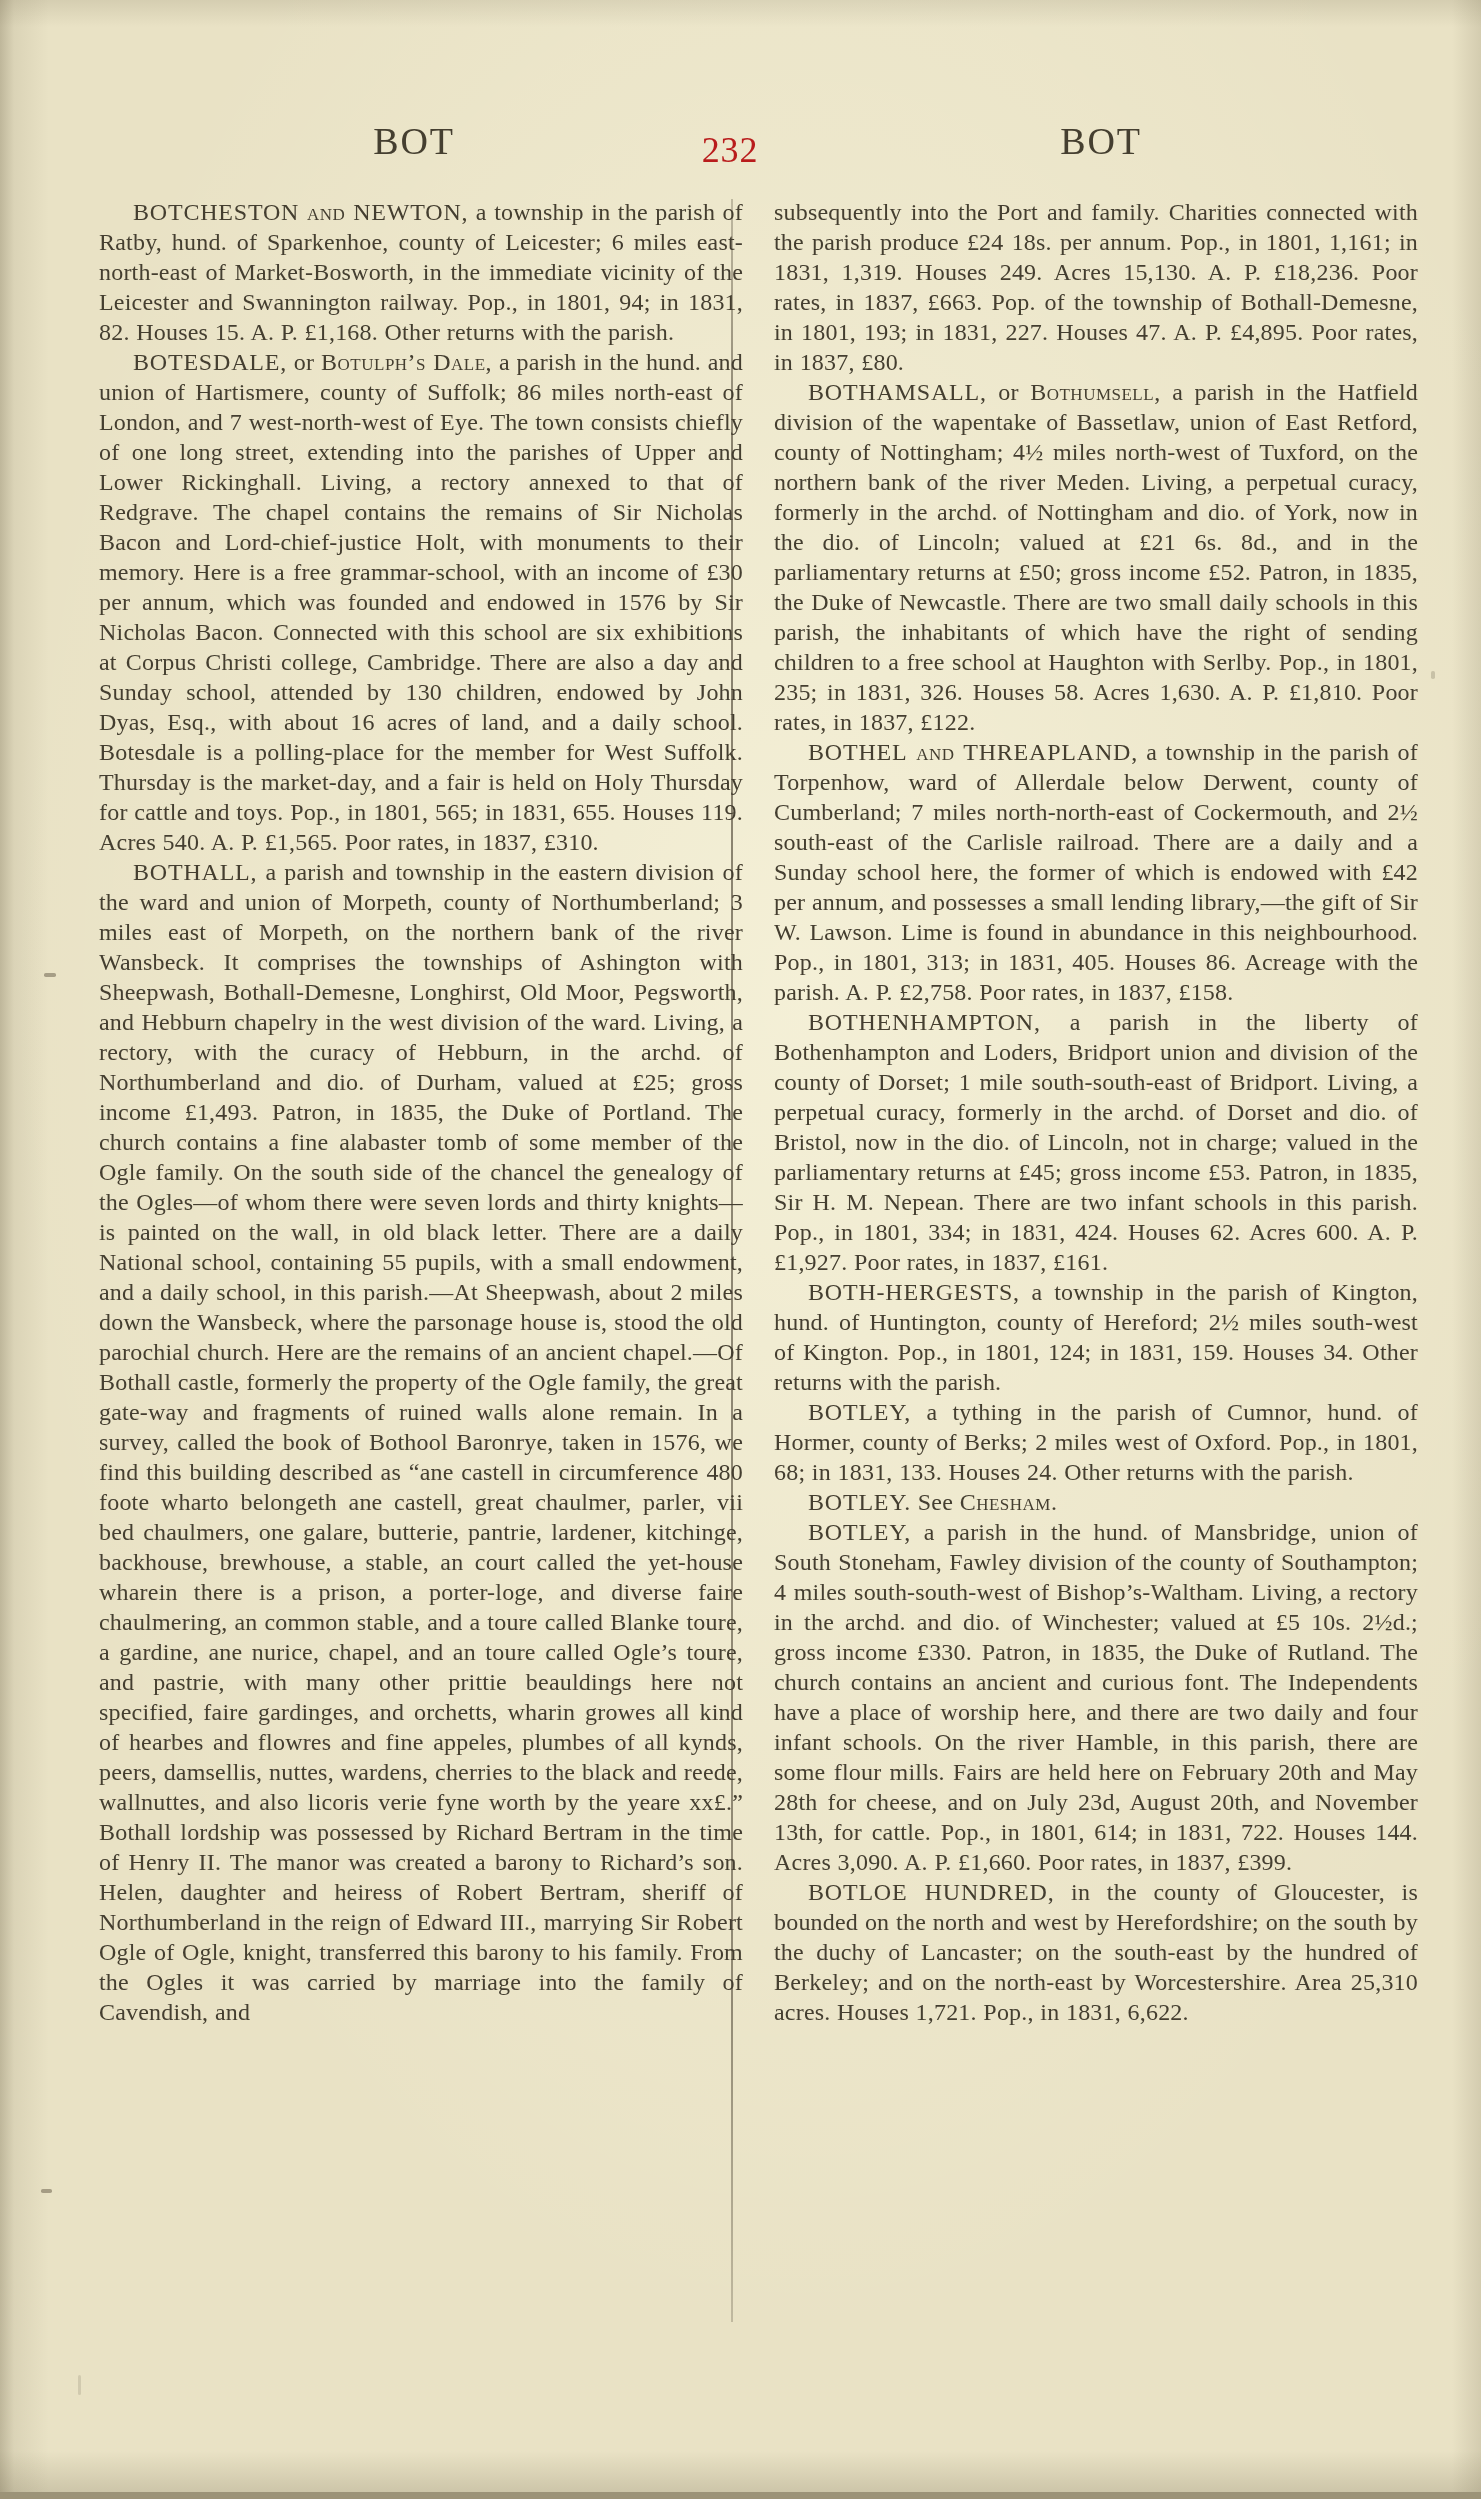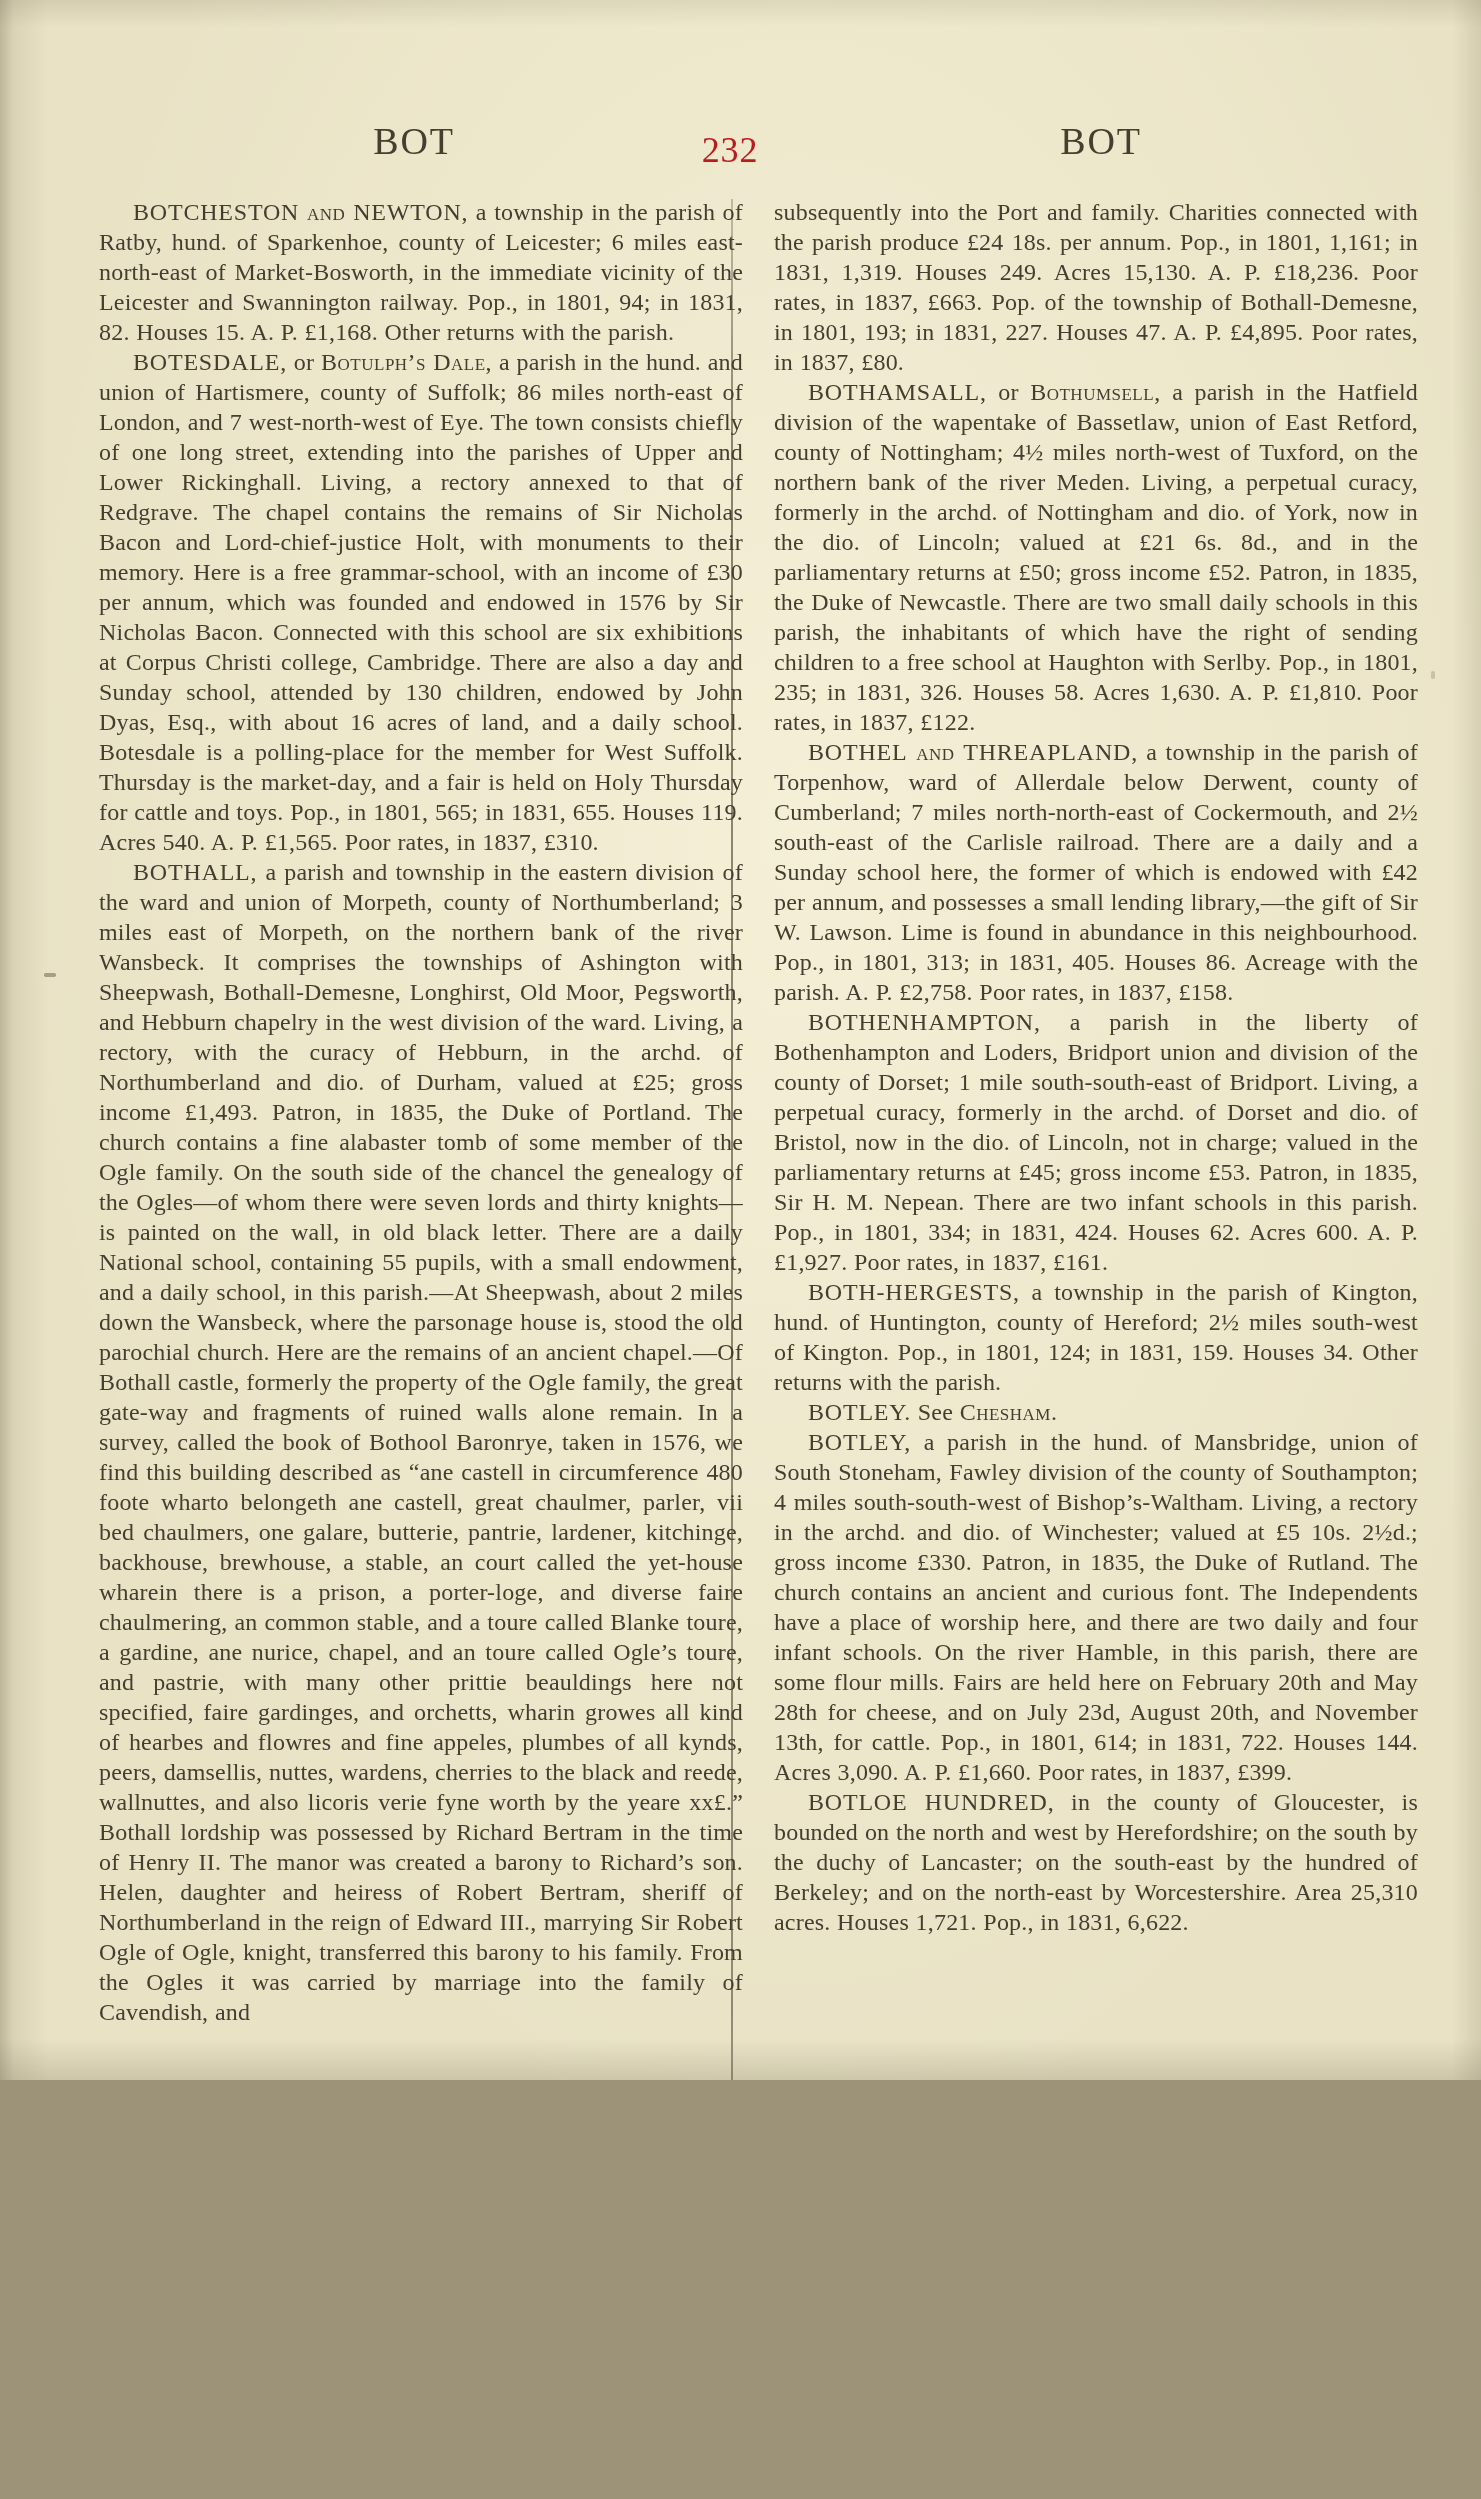--- a/index.html
+++ b/index.html
@@ -1,17 +1,17 @@
 <!DOCTYPE html>
 <html style="font-size:14px"><head>
 <meta charset="utf-8">
 <style>
   html,body{margin:0;padding:0;}
   body{width:1482px;height:2500px;background:#9c9378;font-family:"Liberation Serif","DejaVu Serif",serif;}
-  .page{position:relative;width:1482px;height:2080px;overflow:hidden;background:#e9e2c5;}
+  .page{position:relative;width:1482px;height:2492px;overflow:hidden;background:#e9e2c5;}
   .page::before{content:"";position:absolute;inset:0;pointer-events:none;
     background:
       radial-gradient(ellipse 1110px 1864px at 54% 40%, rgba(255,253,232,0.50), rgba(255,253,232,0) 72%),
       linear-gradient(90deg, rgba(92,82,56,0.30) 0px, rgba(92,82,56,0.10) 14px, rgba(92,82,56,0) 49px),
       linear-gradient(270deg, rgba(92,82,56,0.16) 0px, rgba(92,82,56,0) 30px),
       linear-gradient(180deg, rgba(92,82,56,0.14) 0px, rgba(92,82,56,0) 27px),
       linear-gradient(0deg, rgba(92,82,56,0.20) 0px, rgba(92,82,56,0) 41px);}
   .running-head{position:absolute;top:122px;transform:translateX(-50%);
     font-size:38px;line-height:1;color:#453f30;letter-spacing:1.8px;}
   .page-number{position:absolute;top:132px;transform:translateX(-50%);
@@ -48,20 +48,21 @@
       <p><span class="seg-caps">BOTCHESTON</span><span class="seg-sc"> and </span><span class="seg-caps">NEWTON,</span><span class="seg-n"> a township in the parish of Ratby, hund. of Sparkenhoe, county of Leicester; 6 miles east-north-east of Market-Bosworth, in the immediate vicinity of the Leicester and Swannington railway. Pop., in 1801, 94; in 1831, 82. Houses 15. A. P. £1,168. Other returns with the parish.</span></p>
       <p><span class="seg-caps">BOTESDALE,</span><span class="seg-n"> or </span><span class="seg-sc">Botulph’s Dale,</span><span class="seg-n"> a parish in the hund. and union of Hartismere, county of Suffolk; 86 miles north-east of London, and 7 west-north-west of Eye. The town consists chiefly of one long street, extending into the parishes of Upper and Lower Rickinghall. Living, a rectory annexed to that of Redgrave. The chapel contains the remains of Sir Nicholas Bacon and Lord-chief-justice Holt, with monuments to their memory. Here is a free grammar-school, with an income of £30 per annum, which was founded and endowed in 1576 by Sir Nicholas Bacon. Connected with this school are six exhibitions at Corpus Christi college, Cambridge. There are also a day and Sunday school, attended by 130 children, endowed by John Dyas, Esq., with about 16 acres of land, and a daily school. Botesdale is a polling-place for the member for West Suffolk. Thursday is the market-day, and a fair is held on Holy Thursday for cattle and toys. Pop., in 1801, 565; in 1831, 655. Houses 119. Acres 540. A. P. £1,565. Poor rates, in 1837, £310.</span></p>
       <p><span class="seg-caps">BOTHALL,</span><span class="seg-n"> a parish and township in the eastern division of the ward and union of Morpeth, county of Northumberland; 3 miles east of Morpeth, on the northern bank of the river Wansbeck. It comprises the townships of Ashington with Sheepwash, Bothall-Demesne, Longhirst, Old Moor, Pegsworth, and Hebburn chapelry in the west division of the ward. Living, a rectory, with the curacy of Hebburn, in the archd. of Northumberland and dio. of Durham, valued at £25; gross income £1,493. Patron, in 1835, the Duke of Portland. The church contains a fine alabaster tomb of some member of the Ogle family. On the south side of the chancel the genealogy of the Ogles—of whom there were seven lords and thirty knights—is painted on the wall, in old black letter. There are a daily National school, containing 55 pupils, with a small endowment, and a daily school, in this parish.—At Sheepwash, about 2 miles down the Wansbeck, where the parsonage house is, stood the old parochial church. Here are the remains of an ancient chapel.—Of Bothall castle, formerly the property of the Ogle family, the great gate-way and fragments of ruined walls alone remain. In a survey, called the book of Bothool Baronrye, taken in 1576, we find this building described as “ane castell in circumference 480 foote wharto belongeth ane castell, great chaulmer, parler, vii bed chaulmers, one galare, butterie, pantrie, lardener, kitchinge, backhouse, brewhouse, a stable, an court called the yet-house wharein there is a prison, a porter-loge, and diverse faire chaulmering, an common stable, and a toure called Blanke toure, a gardine, ane nurice, chapel, and an toure called Ogle’s toure, and pastrie, with many other prittie beauldings here not specified, faire gardinges, and orchetts, wharin growes all kind of hearbes and flowres and fine appeles, plumbes of all kynds, peers, damsellis, nuttes, wardens, cherries to the black and reede, wallnuttes, and also licoris verie fyne worth by the yeare xx£.” Bothall lordship was possessed by Richard Bertram in the time of Henry II. The manor was created a barony to Richard’s son. Helen, daughter and heiress of Robert Bertram, sheriff of Northumberland in the reign of Edward III., marrying Sir Robert Ogle of Ogle, knight, transferred this barony to his family. From the Ogles it was carried by marriage into the family of Cavendish, and</span></p>
     </div>
   <div class="column column-right">
       <p class="no-indent"><span class="seg-n">subsequently into the Port and family. Charities connected with the parish produce £24 18s. per annum. Pop., in 1801, 1,161; in 1831, 1,319. Houses 249. Acres 15,130. A. P. £18,236. Poor rates, in 1837, £663. Pop. of the township of Bothall-Demesne, in 1801, 193; in 1831, 227. Houses 47. A. P. £4,895. Poor rates, in 1837, £80.</span></p>
       <p><span class="seg-caps">BOTHAMSALL,</span><span class="seg-n"> or </span><span class="seg-sc">Bothumsell,</span><span class="seg-n"> a parish in the Hatfield division of the wapentake of Bassetlaw, union of East Retford, county of Nottingham; 4½ miles north-west of Tuxford, on the northern bank of the river Meden. Living, a perpetual curacy, formerly in the archd. of Nottingham and dio. of York, now in the dio. of Lincoln; valued at £21 6s. 8d., and in the parliamentary returns at £50; gross income £52. Patron, in 1835, the Duke of Newcastle. There are two small daily schools in this parish, the inhabitants of which have the right of sending children to a free school at Haughton with Serlby. Pop., in 1801, 235; in 1831, 326. Houses 58. Acres 1,630. A. P. £1,810. Poor rates, in 1837, £122.</span></p>
       <p><span class="seg-caps">BOTHEL</span><span class="seg-sc"> and </span><span class="seg-caps">THREAPLAND,</span><span class="seg-n"> a township in the parish of Torpenhow, ward of Allerdale below Derwent, county of Cumberland; 7 miles north-north-east of Cockermouth, and 2½ south-east of the Carlisle railroad. There are a daily and a Sunday school here, the former of which is endowed with £42 per annum, and possesses a small lending library,—the gift of Sir W. Lawson. Lime is found in abundance in this neighbourhood. Pop., in 1801, 313; in 1831, 405. Houses 86. Acreage with the parish. A. P. £2,758. Poor rates, in 1837, £158.</span></p>
       <p><span class="seg-caps">BOTHENHAMPTON,</span><span class="seg-n"> a parish in the liberty of Bothenhampton and Loders, Bridport union and division of the county of Dorset; 1 mile south-south-east of Bridport. Living, a perpetual curacy, formerly in the archd. of Dorset and dio. of Bristol, now in the dio. of Lincoln, not in charge; valued in the parliamentary returns at £45; gross income £53. Patron, in 1835, Sir H. M. Nepean. There are two infant schools in this parish. Pop., in 1801, 334; in 1831, 424. Houses 62. Acres 600. A. P. £1,927. Poor rates, in 1837, £161.</span></p>
       <p><span class="seg-caps">BOTH-HERGESTS,</span><span class="seg-n"> a township in the parish of Kington, hund. of Huntington, county of Hereford; 2½ miles south-west of Kington. Pop., in 1801, 124; in 1831, 159. Houses 34. Other returns with the parish.</span></p>
+      <p><span class="seg-caps">BOTLEY,</span><span class="seg-n"> a tything in the parish of Cumnor, hund. of Hormer, county of Berks; 2 miles west of Oxford. Pop., in 1801, 68; in 1831, 133. Houses 24. Other returns with the parish.</span></p>
       <p><span class="seg-caps">BOTLEY.</span><span class="seg-n"> See </span><span class="seg-sc">Chesham.</span></p>
       <p><span class="seg-caps">BOTLEY,</span><span class="seg-n"> a parish in the hund. of Mansbridge, union of South Stoneham, Fawley division of the county of Southampton; 4 miles south-south-west of Bishop’s-Waltham. Living, a rectory in the archd. and dio. of Winchester; valued at £5 10s. 2½d.; gross income £330. Patron, in 1835, the Duke of Rutland. The church contains an ancient and curious font. The Independents have a place of worship here, and there are two daily and four infant schools. On the river Hamble, in this parish, there are some flour mills. Fairs are held here on February 20th and May 28th for cheese, and on July 23d, August 20th, and November 13th, for cattle. Pop., in 1801, 614; in 1831, 722. Houses 144. Acres 3,090. A. P. £1,660. Poor rates, in 1837, £399.</span></p>
       <p><span class="seg-caps">BOTLOE HUNDRED,</span><span class="seg-n"> in the county of Gloucester, is bounded on the north and west by Herefordshire; on the south by the duchy of Lancaster; on the south-east by the hundred of Berkeley; and on the north-east by Worcestershire. Area 25,310 acres. Houses 1,721. Pop., in 1831, 6,622.</span></p>
     </div>
 
   <div class="artifact artifact-1"></div>
   <div class="artifact artifact-2"></div>
   <div class="artifact artifact-3"></div>
   <div class="artifact artifact-4"></div>
 

